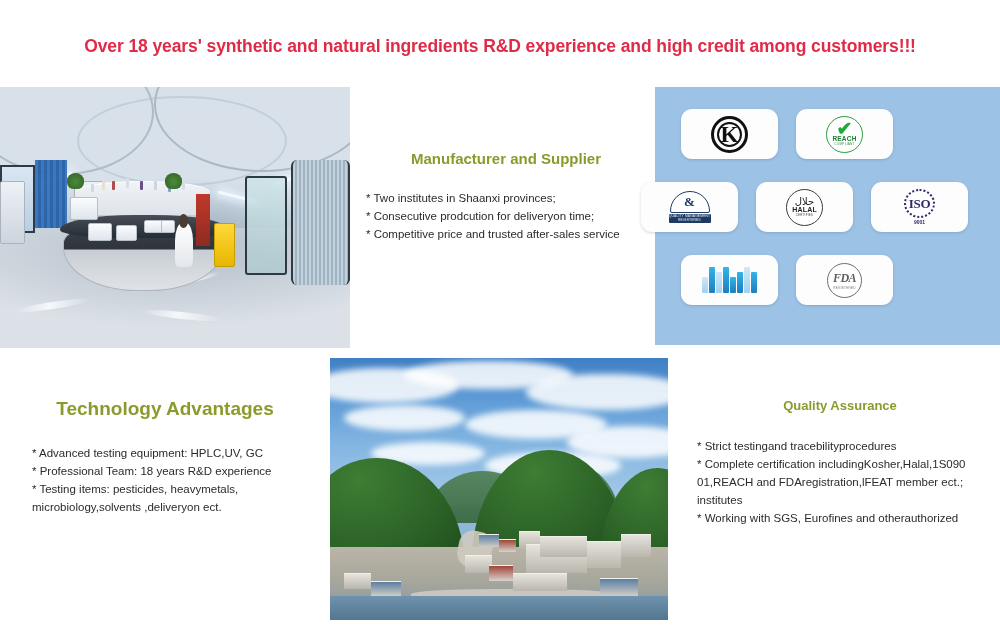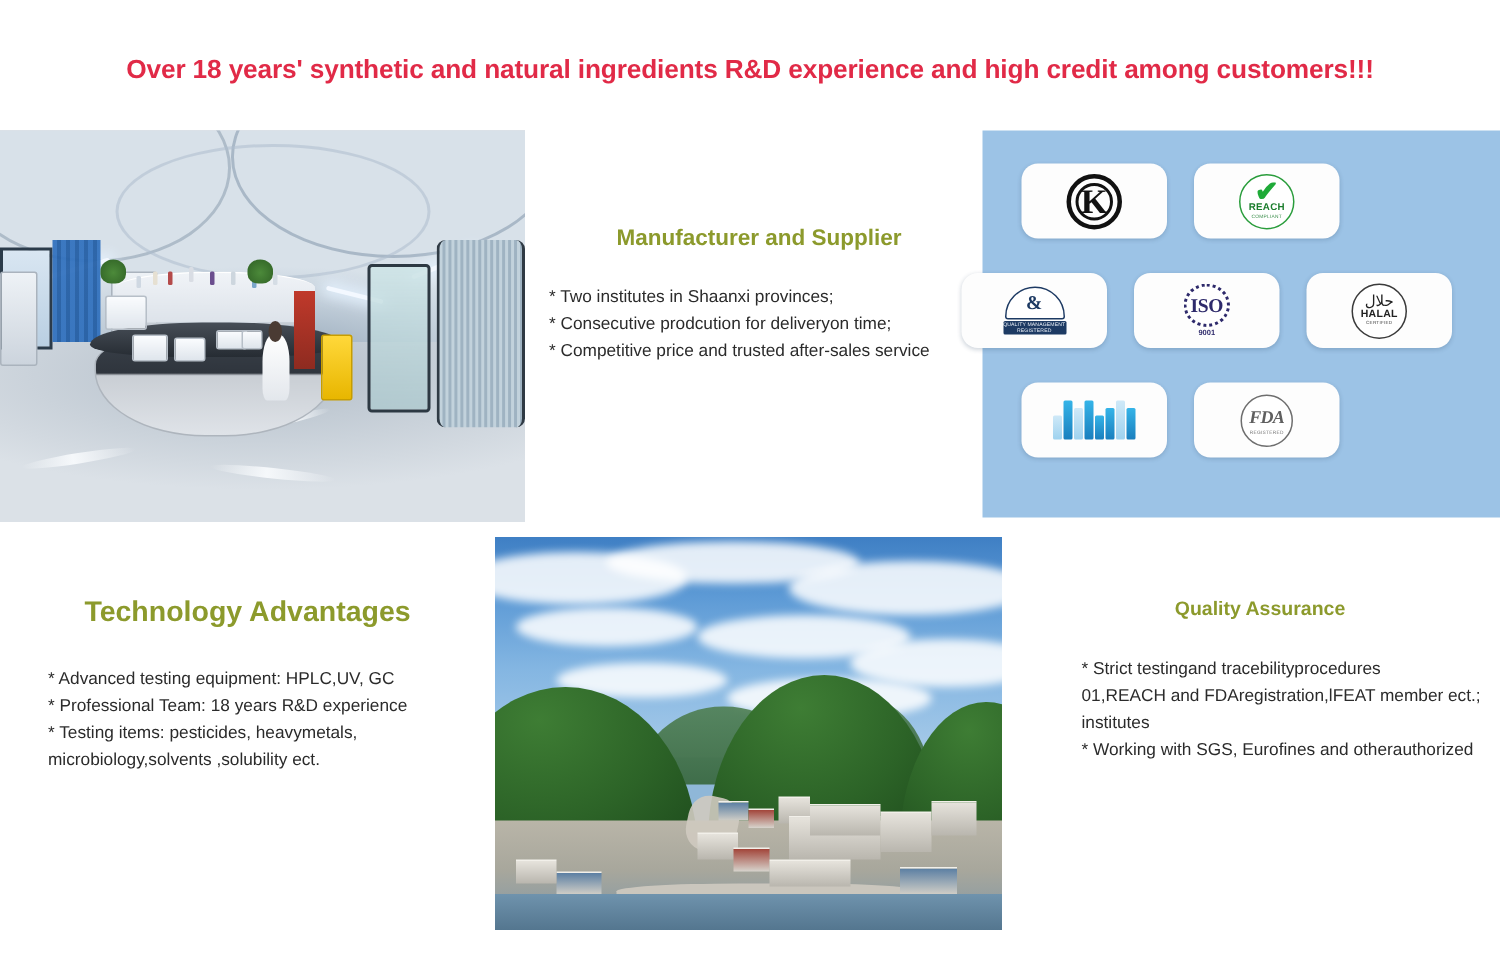--- a/index.html
+++ b/index.html
@@ -267,21 +267,21 @@
   }
   .road {
     position: absolute; background: #cfcac0; border-radius: 40%;
     opacity: .9;
   }
 
   
   .br-block { position: absolute; left: 680px; top: 398px; width: 320px; }
   .br-block .sec-title { font-size: 13px; }
   .br-block .sec-body { margin-top: 24px; padding-left: 17px; padding-right: 8px; }
-  .br-block .sec-body div { white-space: normal; margin-left: 24px; }
+  .br-block .sec-body div { white-space: normal; }
 </style>
 </head>
 <body>
 
 <div class="page">
 
   <div class="headline">Over 18 years' synthetic and natural ingredients R&amp;D experience and high credit among customers!!!</div>
 
   <div class="lab-photo">
     <div class="lab-ceiling">
@@ -363,32 +363,32 @@
     </div>
 
     <div class="cert-row cert-row-2">
       <div class="cert-card">
         <div class="b-sgs">
           <div class="top">&amp;</div>
           <div class="bar">QUALITY MANAGEMENT REGISTERED</div>
         </div>
       </div>
       <div class="cert-card">
+        <div class="b-halal">
+          <span class="ar">حلال</span>
+          <span class="t">HALAL</span>
+          <span class="s">CERTIFIED</span>
+        </div>
+      </div>
+      <div class="cert-card">
         <div class="b-iso">
           <div class="circ">
             <span>ISO</span>
           </div>
           <div class="num">9001</div>
-        </div>
-      </div>
-      <div class="cert-card">
-        <div class="b-halal">
-          <span class="ar">حلال</span>
-          <span class="t">HALAL</span>
-          <span class="s">CERTIFIED</span>
         </div>
       </div>
     </div>
 
     <div class="cert-row cert-row-3">
       <div class="cert-card">
         <div class="b-ifeat">
           <i class="sm pale"></i>
           <i class="tall"></i>
           <i class="med pale"></i>
@@ -407,21 +407,21 @@
       </div>
     </div>
   </div>
 
   <div class="bl-block">
     <div class="sec-title">Technology Advantages</div>
     <div class="sec-body">
       <div>* Advanced testing equipment: HPLC,UV, GC</div>
       <div>* Professional Team: 18 years R&amp;D experience</div>
       <div>* Testing items: pesticides, heavymetals,</div>
-      <div>microbiology,solvents ,solubility ect.</div>
+      <div>microbiology,solvents ,deliveryon ect.</div>
     </div>
   </div>
 
   <div class="aerial">
     <div class="sky"></div>
     <div class="cloud" style="left:-6%; top:4%;  width:44%; height:13%;"></div>
     <div class="cloud" style="left:22%; top:1%;  width:50%; height:11%;"></div>
     <div class="cloud" style="left:58%; top:6%;  width:48%; height:14%;"></div>
     <div class="cloud" style="left:4%;  top:18%; width:36%; height:10%;"></div>
     <div class="cloud" style="left:40%; top:20%; width:42%; height:11%;"></div>
@@ -452,19 +452,20 @@
     <div class="bldg roof-blue" style="left:12%; top:85%; width:9%;  height:6%;"></div>
     <div class="bldg" style="left:4%;  top:82%; width:8%;  height:6%;"></div>
     <div class="bldg roof-blue" style="left:80%; top:84%; width:11%; height:7%;"></div>
     <div class="river"></div>
   </div>
 
   <div class="br-block">
     <div class="sec-title">Quality Assurance</div>
     <div class="sec-body">
       <div>* Strict testingand tracebilityprocedures</div>
+      <div>* Complete certification includingKosher,Halal,1S090</div>
       <div>01,REACH and FDAregistration,lFEAT member ect.;</div>
       <div>institutes</div>
       <div>* Working with SGS, Eurofines and otherauthorized</div>
     </div>
   </div>
 
 </div>
 
 </body></html>

